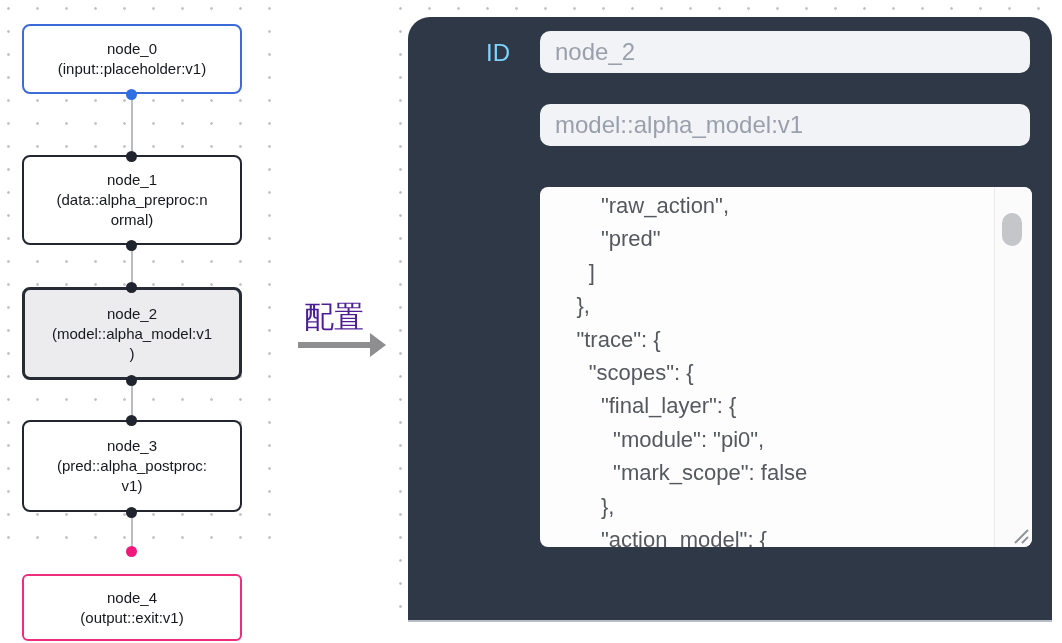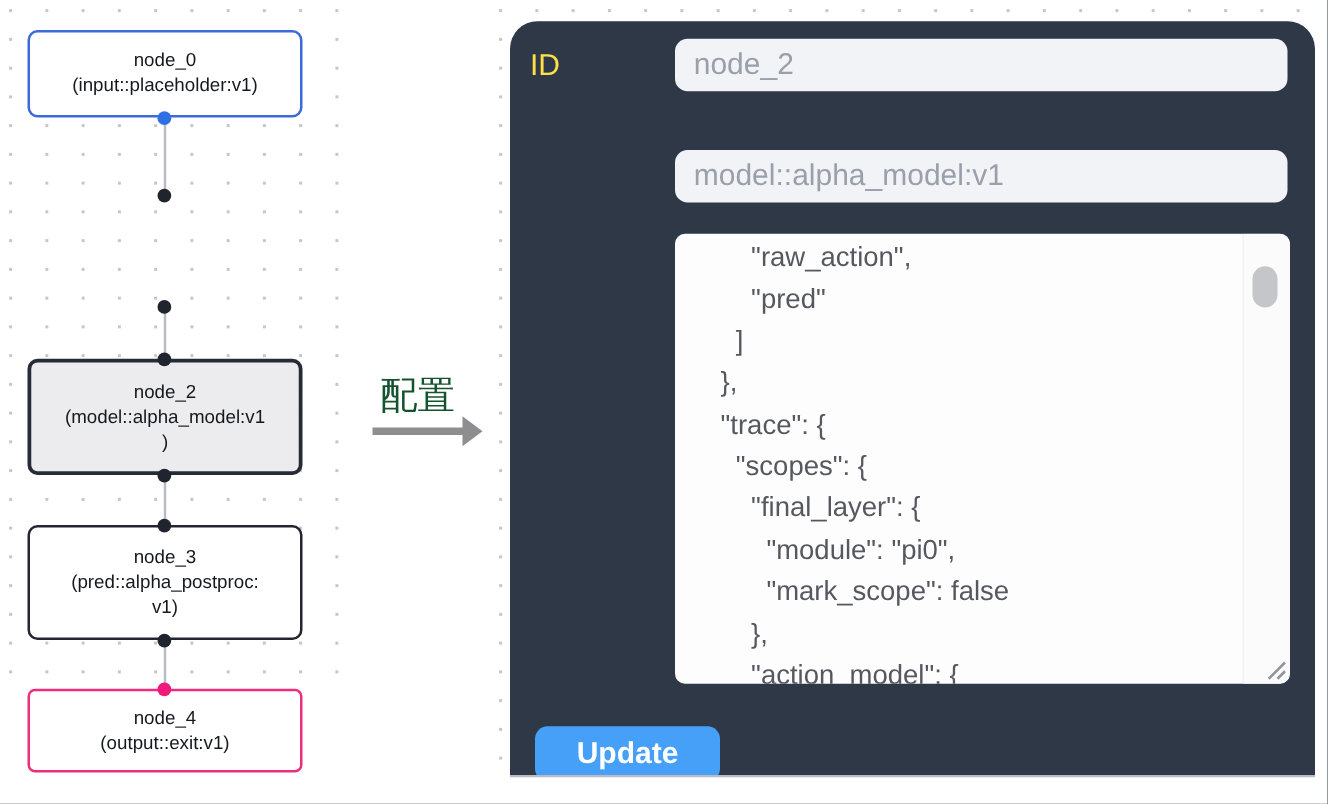--- a/index.html
+++ b/index.html
@@ -25,66 +25,66 @@
     position:absolute;left:22px;width:220px;
     background:#ffffff;border:2px solid #23262f;border-radius:8px;
     display:flex;align-items:center;justify-content:center;
     text-align:center;font-size:15px;line-height:20px;color:#15181e;
     white-space:pre-line;box-sizing:border-box;
   }
   #node0{top:24px;height:70px;border-color:#3c6bd9;}
   #node1{top:155px;height:90px;}
   #node2{top:287px;height:93px;background:#ececee;border-width:3px;border-color:#272b36;}
   #node3{top:420px;height:92px;}
-  #node4{top:551px;height:67px;border-color:#ee2d7c;border-radius:6px;}
+  #node4{top:574px;height:67px;border-color:#ee2d7c;border-radius:6px;}
   .port{
     position:absolute;left:126px;width:11px;height:11px;border-radius:50%;
     background:#20242e;
   }
   .port.blue{background:#2f6fe4;}
   .port.pink{background:#f1197c;}
 
   
   #annot-label{
     position:absolute;left:296px;top:301px;width:76px;height:32px;
-    font-size:30px;line-height:32px;color:#14532d;text-align:center;
+    font-size:30px;line-height:32px;color:#4c1d95;text-align:center;
     font-family:"Liberation Sans", sans-serif;
   }
   #annot-arrow-bar{
     position:absolute;left:298px;top:342px;width:74px;height:6px;background:#8e8e90;
   }
   #annot-arrow-head{
     position:absolute;left:370px;top:333px;width:0;height:0;
     border-left:16px solid #8e8e90;border-top:12px solid rgba(0,0,0,0);
     border-bottom:12px solid rgba(0,0,0,0);
   }
 
   
   #panel{
     position:absolute;left:408px;top:17px;width:644px;height:603px;
     background:#2e3847;border-radius:22px 22px 0 0;
     border-bottom:2px solid #b7bcc6;box-sizing:content-box;
     overflow:hidden;
   }
   .flabel{
-    position:absolute;left:0;width:102px;
-    font-size:24px;line-height:30px;color:#fde047;padding-left:16px;
+    position:absolute;left:0;width:102px;text-align:right;
+    font-size:24px;line-height:30px;color:#7dd3fc;
   }
   #id-label{top:21px;}
   #type-label{top:99px;}
   #config-label{top:180px;}
   .finput{
     position:absolute;left:132px;width:490px;height:42px;
     background:#f2f3f7;border:none;border-radius:10px;
     font-family:"Liberation Sans", sans-serif;
     font-size:24px;color:#9aa0ab;padding:0 0 0 15px;box-sizing:border-box;
     outline:none;
   }
   #id-input{top:14px;}
-  #type-input{top:103px;}
+  #type-input{top:87px;}
   #config-box{
     position:absolute;left:132px;top:170px;width:492px;height:360px;
     background:#fdfdfe;border-radius:8px;overflow:hidden;
   }
   #config-pre{
     position:absolute;left:12px;top:2px;margin:0;
     font-family:"Liberation Sans", sans-serif;
     font-size:22px;line-height:33.4px;color:#55595f;white-space:pre;
   }
   #config-scrolltrack{
@@ -109,20 +109,23 @@
 
 <div id="left-canvas" class="dots">
 
   <div class="edge" style="top:95px;height:62px;"></div>
   <div class="edge" style="top:245px;height:43px;"></div>
   <div class="edge" style="top:380px;height:41px;"></div>
   <div class="edge" style="top:512px;height:40px;"></div>
 
   <div class="gnode" id="node0">node_0
 (input::placeholder:v1)</div>
+  <div class="gnode" id="node1">node_1
+(data::alpha_preproc:n
+ormal)</div>
   <div class="gnode" id="node2">node_2
 (model::alpha_model:v1
 )</div>
   <div class="gnode" id="node3">node_3
 (pred::alpha_postproc:
 v1)</div>
   <div class="gnode" id="node4">node_4
 (output::exit:v1)</div>
 
   <div class="port blue" style="top:89px;"></div>
@@ -160,14 +163,13 @@
         },
         "action_model": {</pre>
     <div id="config-scrolltrack"></div>
     <div id="config-scrollthumb"></div>
     <svg id="resize-handle" viewBox="0 0 20 20">
       <line x1="18" y1="5" x2="5" y2="18" stroke="#8f949b" stroke-width="2"></line>
       <line x1="18" y1="12" x2="12" y2="18" stroke="#8f949b" stroke-width="2"></line>
     </svg>
   </div>
 
-  <button id="update-button">Update</button>
 </div>
 
 </body></html>

